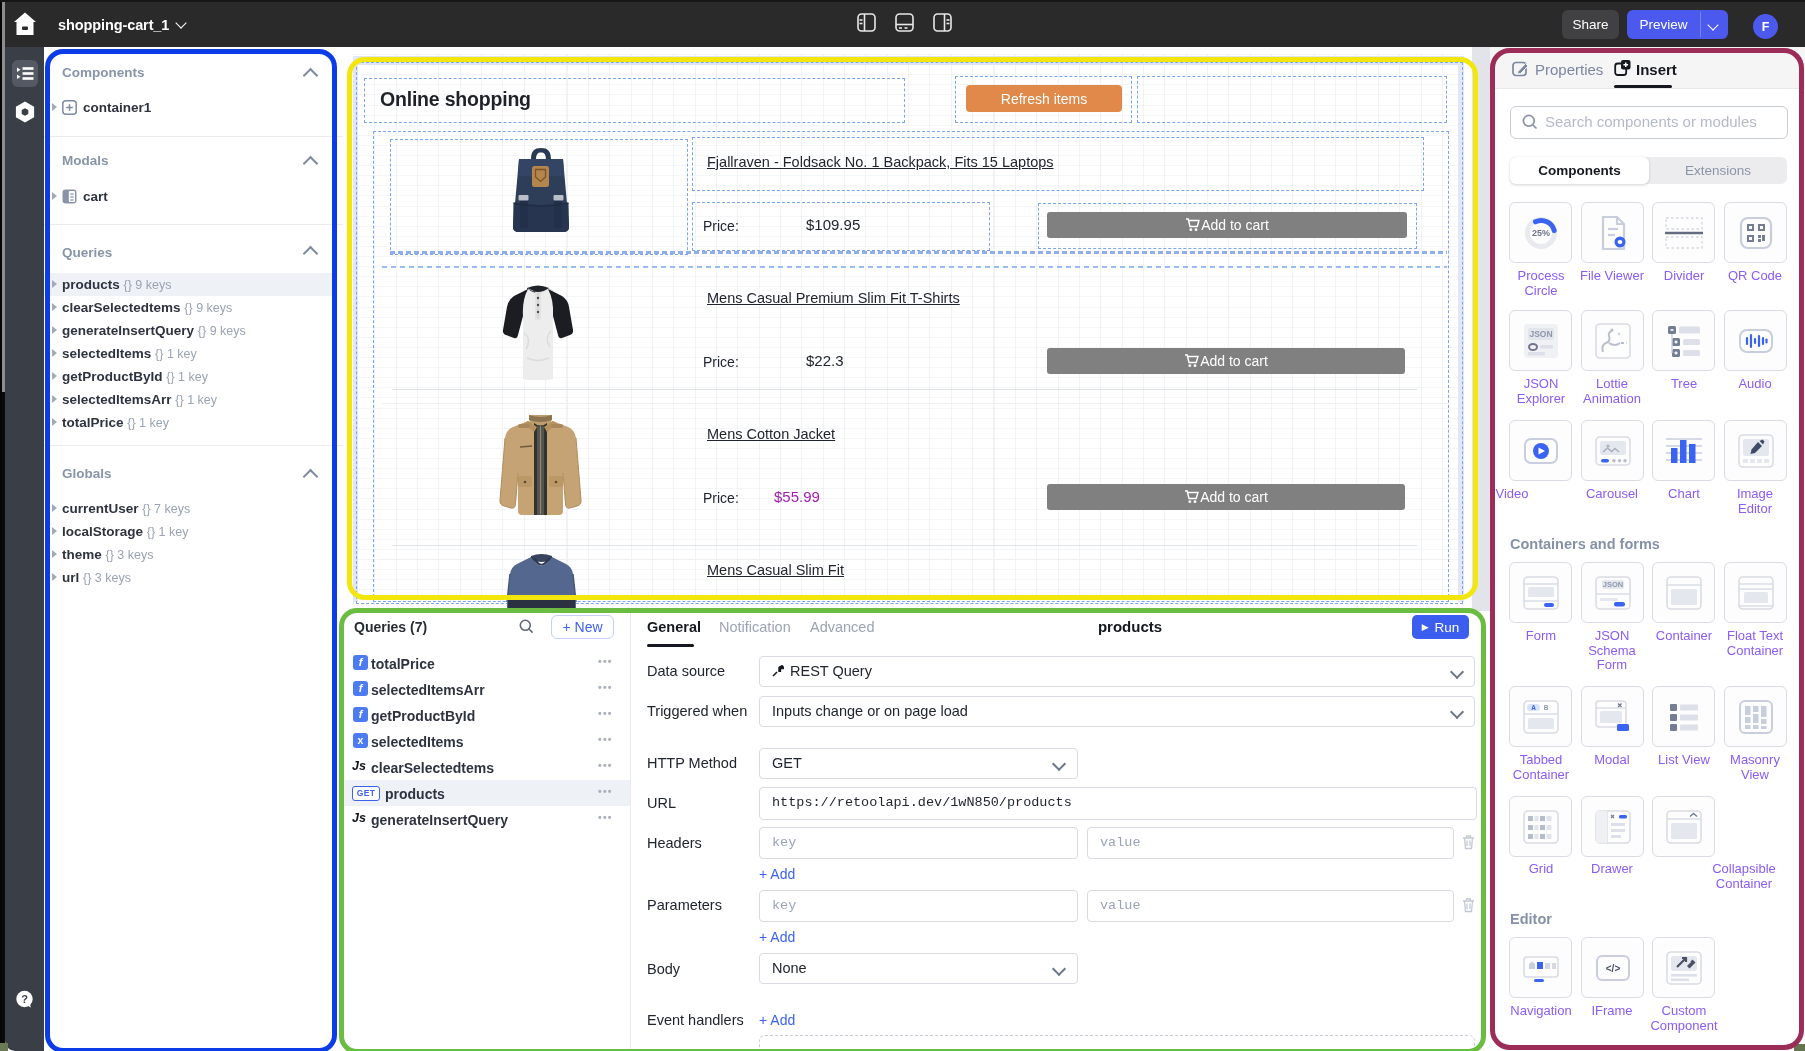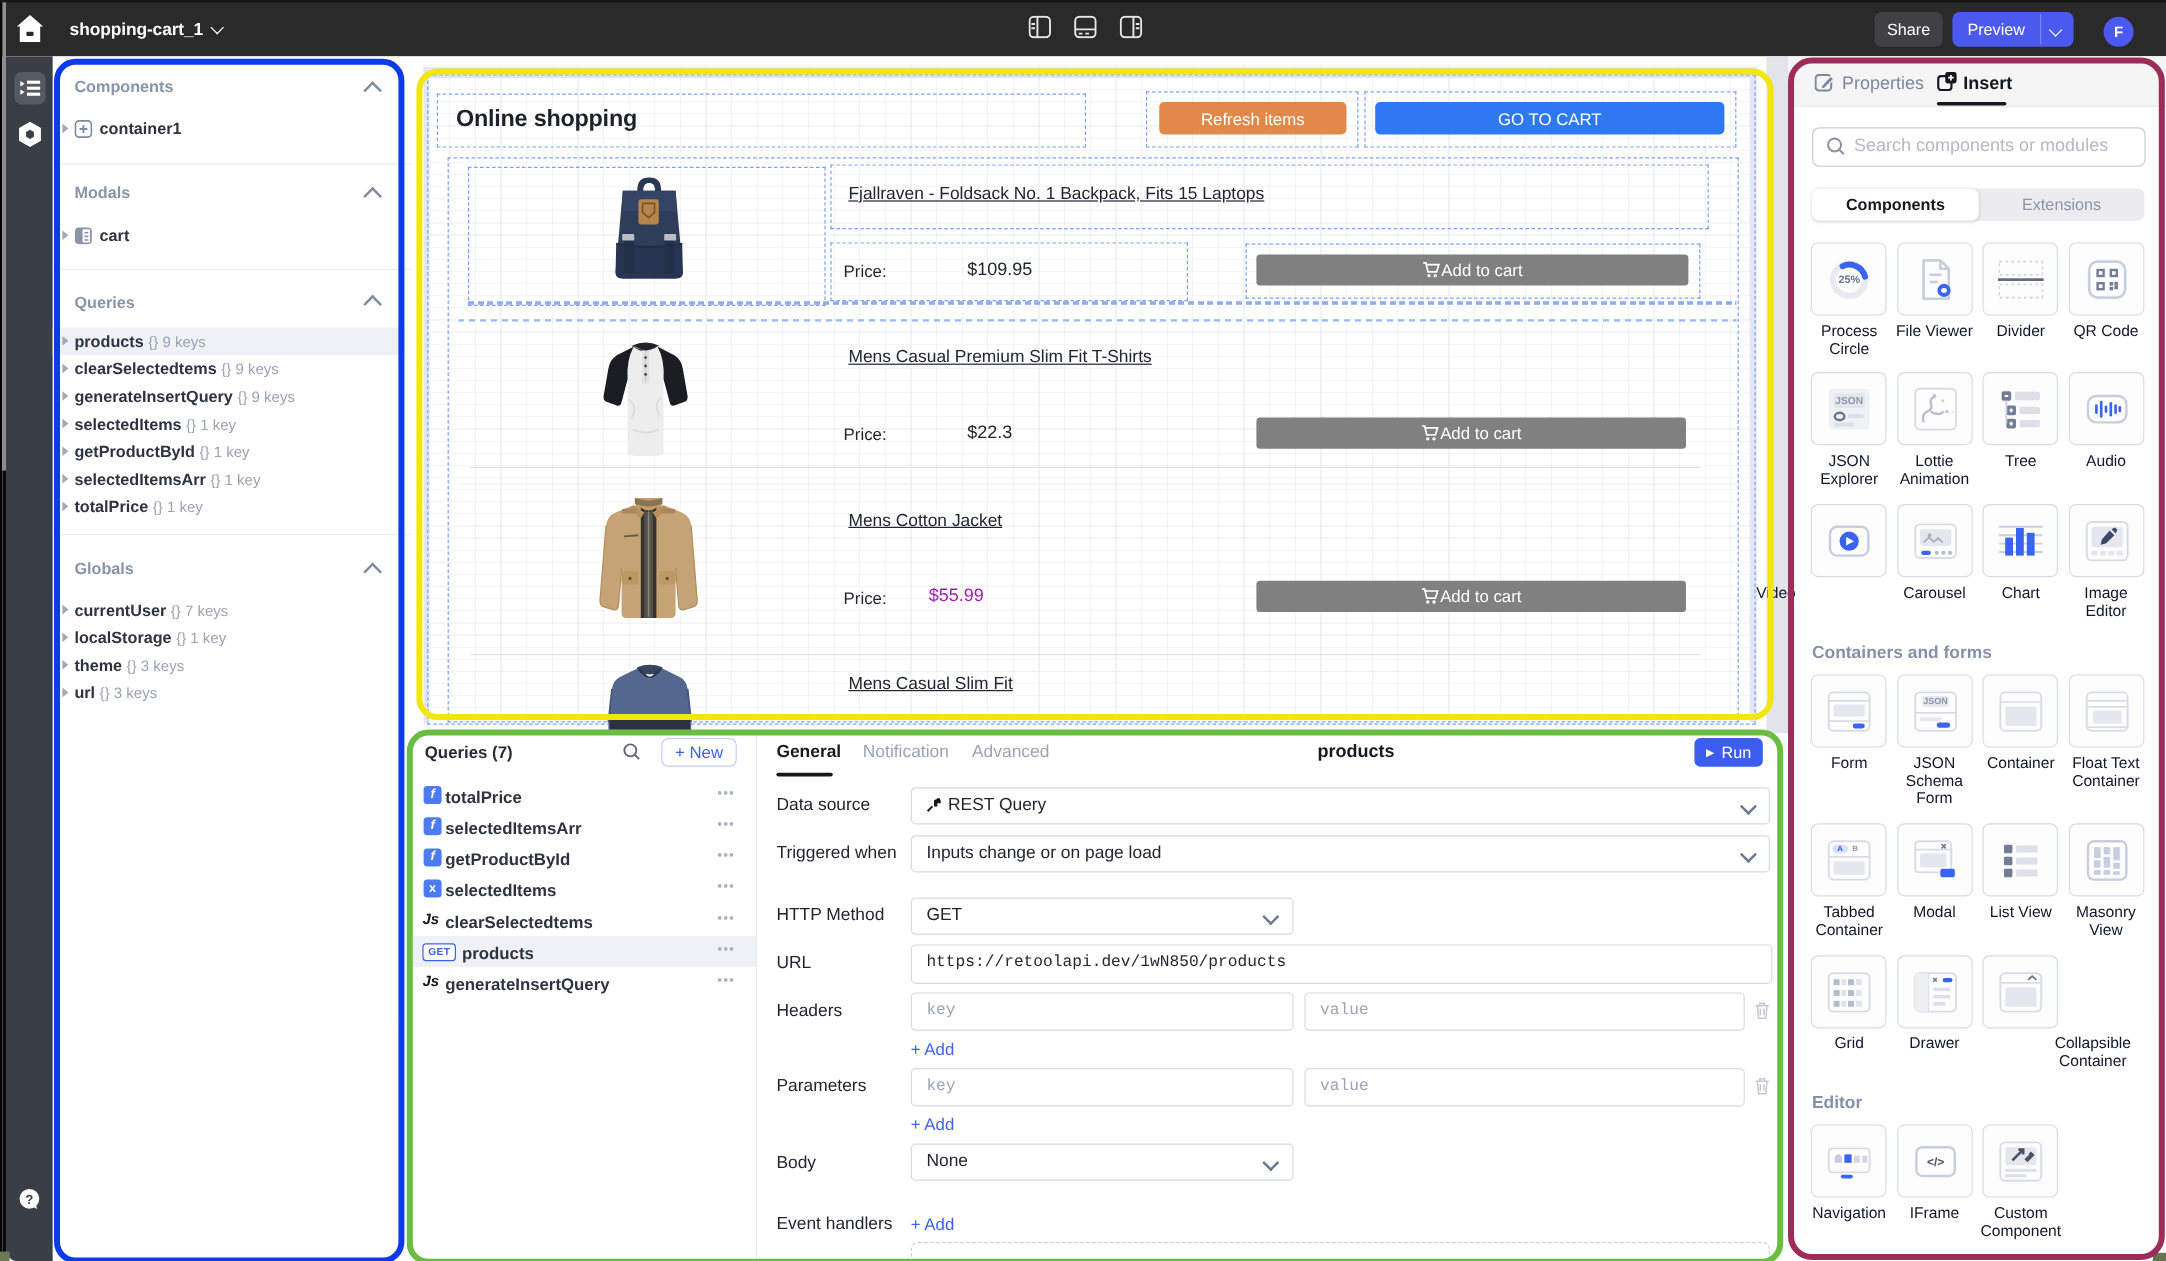--- a/index.html
+++ b/index.html
@@ -11,21 +11,21 @@
   .chev{position:absolute;width:9px;height:9px;border-left:2px solid #7e8ba0;border-top:2px solid #7e8ba0;transform:rotate(45deg);}
   .caret{position:absolute;width:0;height:0;border-left:5px solid #a2aab8;border-top:4px solid transparent;border-bottom:4px solid transparent;}
   .qname{position:absolute;font-size:13.5px;font-weight:bold;color:#2e3340;white-space:nowrap;}
   .qkeys{font-weight:normal;color:#9aa3b2;font-size:12.5px;}
   .flabel{position:absolute;font-size:14.5px;color:#20252f;}
   .sel{position:absolute;background:#fff;border:1px solid #d8dbe2;border-radius:4px;font-size:14.5px;color:#20252f;}
   .selchev{position:absolute;width:8px;height:8px;border-left:2px solid #6b7689;border-bottom:2px solid #6b7689;transform:rotate(-45deg);}
   .phold{color:#9aa3b8;font-family:"Liberation Mono",monospace;font-size:13.5px;}
   .addlink{position:absolute;color:#3e62ef;font-size:14px;}
   .tile{position:absolute;width:61px;height:59px;background:#fdfdfe;border:1px solid #d9dce4;border-radius:6px;display:flex;align-items:center;justify-content:center;}
-  .tlabel{position:absolute;font-size:13px;color:#0f172a;text-align:center;line-height:14.5px;width:80px;}
+  .tlabel{position:absolute;font-size:13px;color:#8b5cf6;text-align:center;line-height:14.5px;width:80px;}
   .dots3{position:absolute;color:#a9b0bd;font-size:10.5px;letter-spacing:1.2px;font-weight:bold;}
   .ghbtn{position:absolute;background:#808080;border-radius:3px;color:#fff;font-size:14px;display:flex;align-items:center;justify-content:center;}
   .ptitle{position:absolute;font-size:14.5px;color:#20252f;white-space:nowrap;text-decoration:underline;}
   .pricel{position:absolute;font-size:14px;color:#20252f;}
 </style>
 </head>
 <body>
 <div id="root">
 
 <div class="abs" style="left:0;top:0;width:1805px;height:47px;background:#2a2a2b;"></div>
@@ -155,21 +155,20 @@
 <div class="dash" style="left:373px;top:131px;width:1074px;height:469px;border-width:1.5px;"></div>
 <div class="dash" style="left:390px;top:139px;width:296px;height:114px;"></div>
 <div class="dash" style="left:692px;top:137px;width:730px;height:52px;"></div>
 <div class="dash" style="left:692px;top:202px;width:296px;height:47px;"></div>
 <div class="dash" style="left:1038px;top:203px;width:377px;height:44px;"></div>
 <div class="abs" style="left:390px;top:251px;width:1057px;height:2.5px;background:repeating-linear-gradient(to right,#8fadf1 0,#8fadf1 5px,transparent 5px,transparent 8px);"></div>
 <div class="abs" style="left:382px;top:266px;width:1065px;height:1.5px;background:repeating-linear-gradient(to right,#9cbdf4 0,#9cbdf4 5px,transparent 5px,transparent 9px);"></div>
 
 <div class="abs" style="left:380px;top:88px;font-size:19.5px;font-weight:bold;color:#1e2127;letter-spacing:-0.2px;">Online shopping</div>
 <div class="abs" style="left:966px;top:85px;width:156px;height:27px;background:#e0894a;border-radius:4px;color:#fff;font-size:14px;display:flex;align-items:center;justify-content:center;">Refresh items</div>
-<div class="abs" style="left:1146px;top:85px;width:291px;height:27px;background:#2e79f2;border-radius:4px;color:#fff;font-size:14px;display:flex;align-items:center;justify-content:center;">GO TO CART</div>
 
 <div class="abs" style="left:392px;top:389px;width:1025px;height:1px;background:#dfe3e8;"></div>
 <div class="abs" style="left:382px;top:403px;width:1065px;height:1px;background:#eef0f3;"></div>
 <div class="abs" style="left:392px;top:545px;width:1025px;height:1px;background:#dfe3e8;"></div>
 <div class="abs" style="left:382px;top:559px;width:1065px;height:1px;background:#eef0f3;"></div>
 
 <svg class="abs" style="left:505px;top:146px;" width="73" height="94" viewBox="0 0 73 94">
   <path d="M26 14 C26 5 29 2 36 2 C43 2 46 5 46 14 L41 14 C41 8 39 6.5 36 6.5 C33 6.5 31 8 31 14 Z" fill="#2b3a54"></path>
   <path d="M14 13 L58 13 L64 80 Q64.5 86 58 86 L14 86 Q7.5 86 8 80 Z" fill="#2e3d58"></path>
   <path d="M14 13 L58 13 L59 30 L13 30 Z" fill="#344465"></path>
@@ -499,21 +498,21 @@
   <path d="M23 11 l4 4 -7 7 -4.5 1 1 -4.5 z" fill="#3f4b66"></path>
   <path d="M24.5 10 l3 -1.5 2 2 -1.5 3 z" fill="#3f4b66"></path>
   <g fill="#e4e7ee">
           <rect x="8" y="28" width="5" height="4"></rect>
           <rect x="15" y="28" width="5" height="4"></rect>
           <rect x="22" y="28" width="5" height="4"></rect>
           <rect x="29" y="28" width="5" height="4"></rect>
         </g>
       </svg>
     </div>
-<div class="tlabel" style="left:1440px;top:487px;">Video</div>
+<div class="tlabel" style="left:1472px;top:487px;">Video</div>
 <div class="tlabel" style="left:1572px;top:487px;">Carousel</div>
 <div class="tlabel" style="left:1644px;top:487px;">Chart</div>
 <div class="tlabel" style="left:1715px;top:487px;">Image<br>Editor</div>
 <div class="abs" style="left:1510px;top:536px;font-size:14.5px;font-weight:bold;color:#8691a8;">Containers and forms</div>
 
 <div class="tile" style="left:1509px;top:562px;">
       <svg width="42" height="40" viewBox="0 0 42 40">
   <rect x="4" y="4" width="34" height="32" rx="4" fill="none" stroke="#d9dce4" stroke-width="1.6"></rect>
   <line x1="4" y1="11" x2="38" y2="11" stroke="#d9dce4" stroke-width="1.4"></line>
   <rect x="8" y="14" width="26" height="10" rx="1.5" fill="#e4e7ee"></rect>

